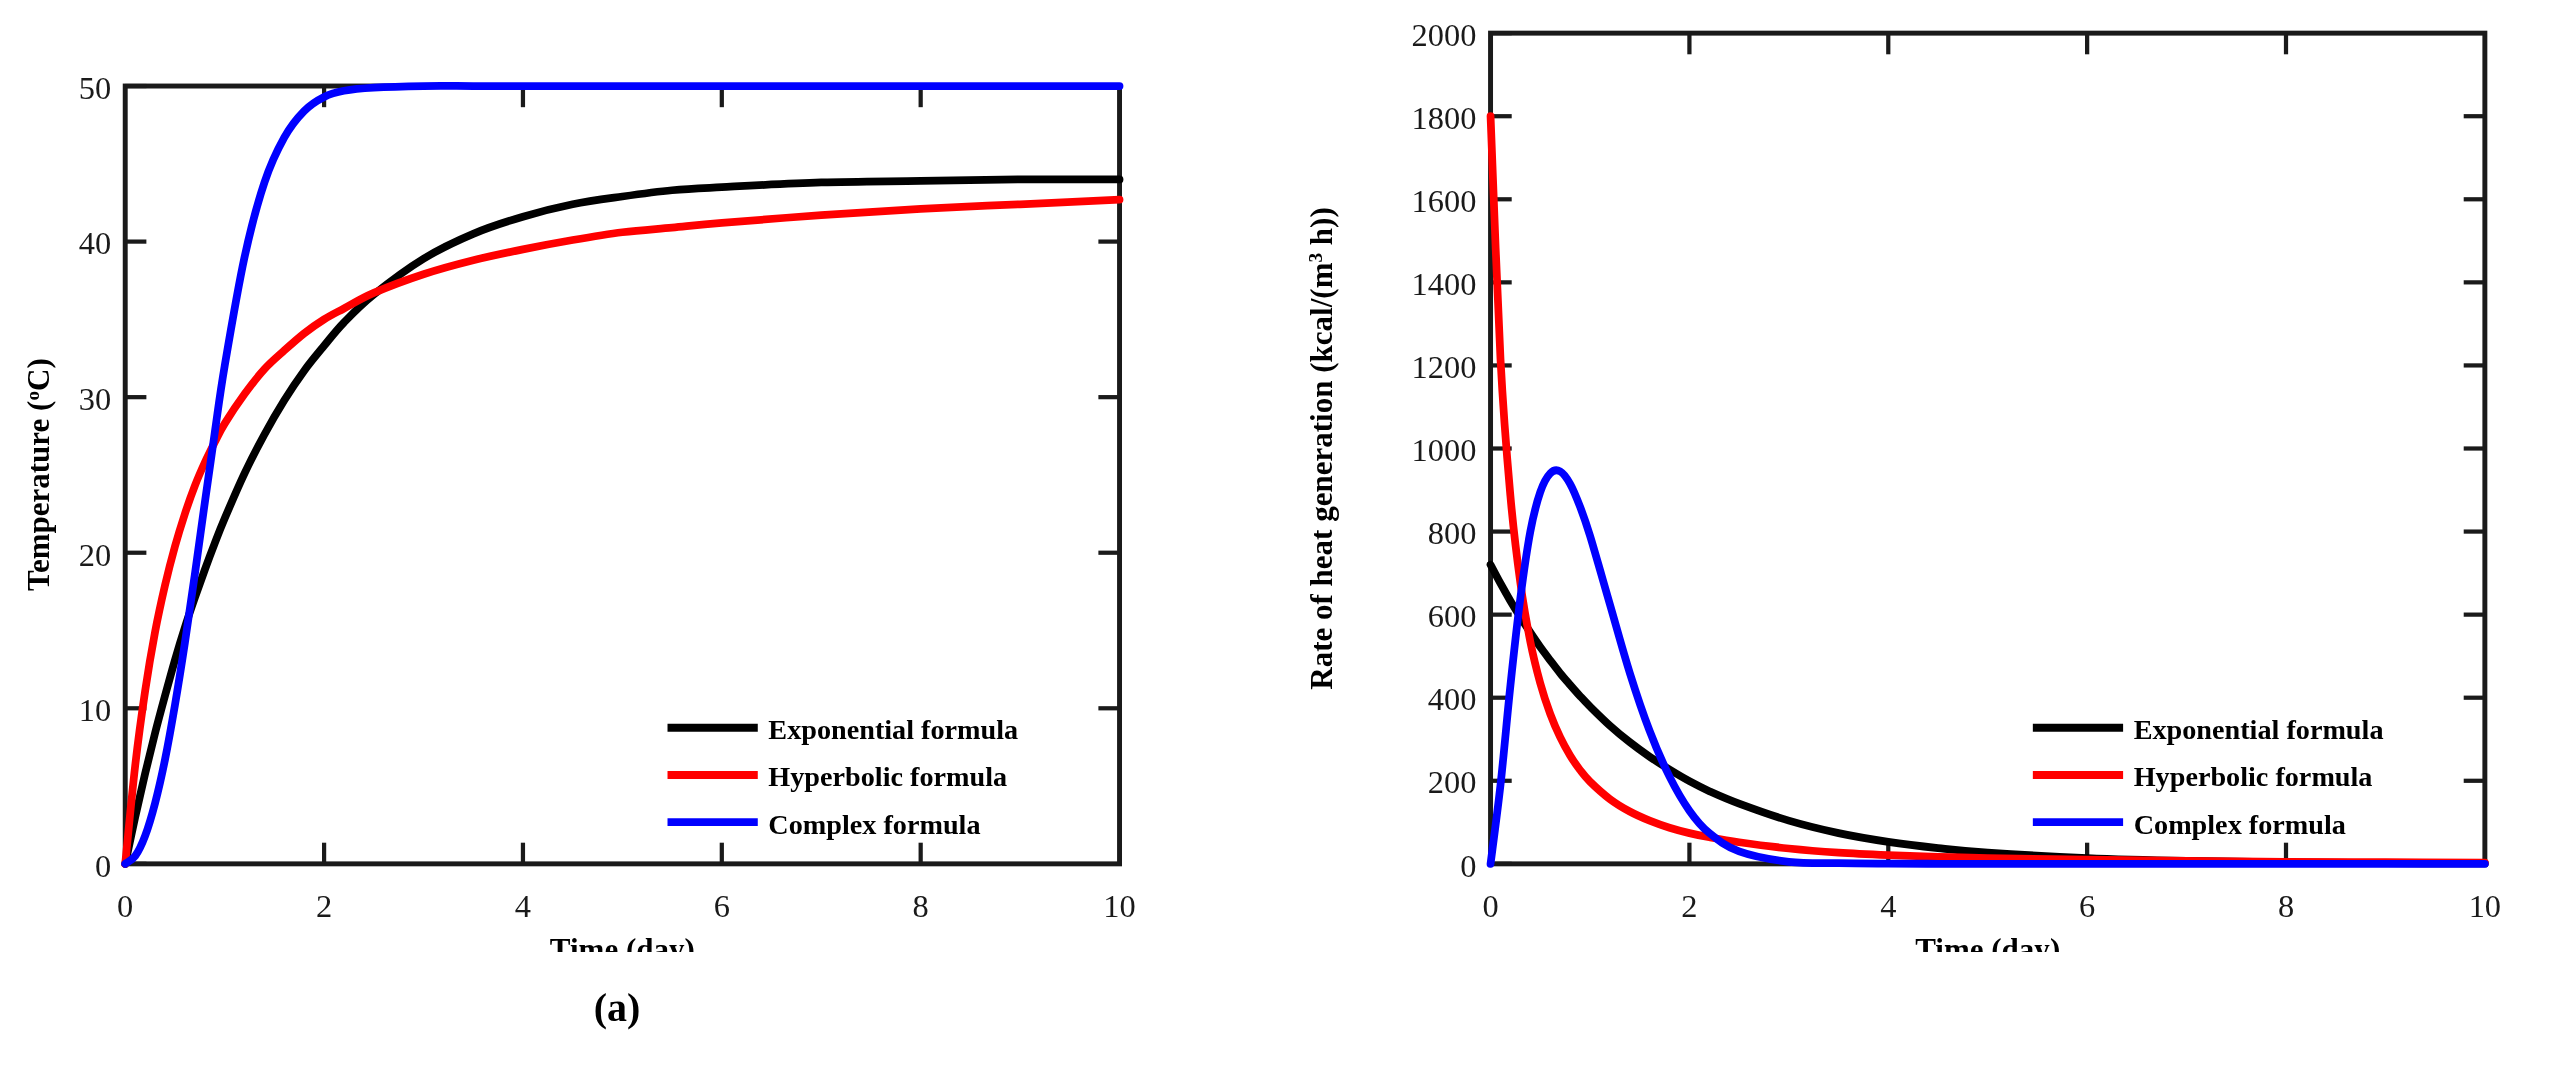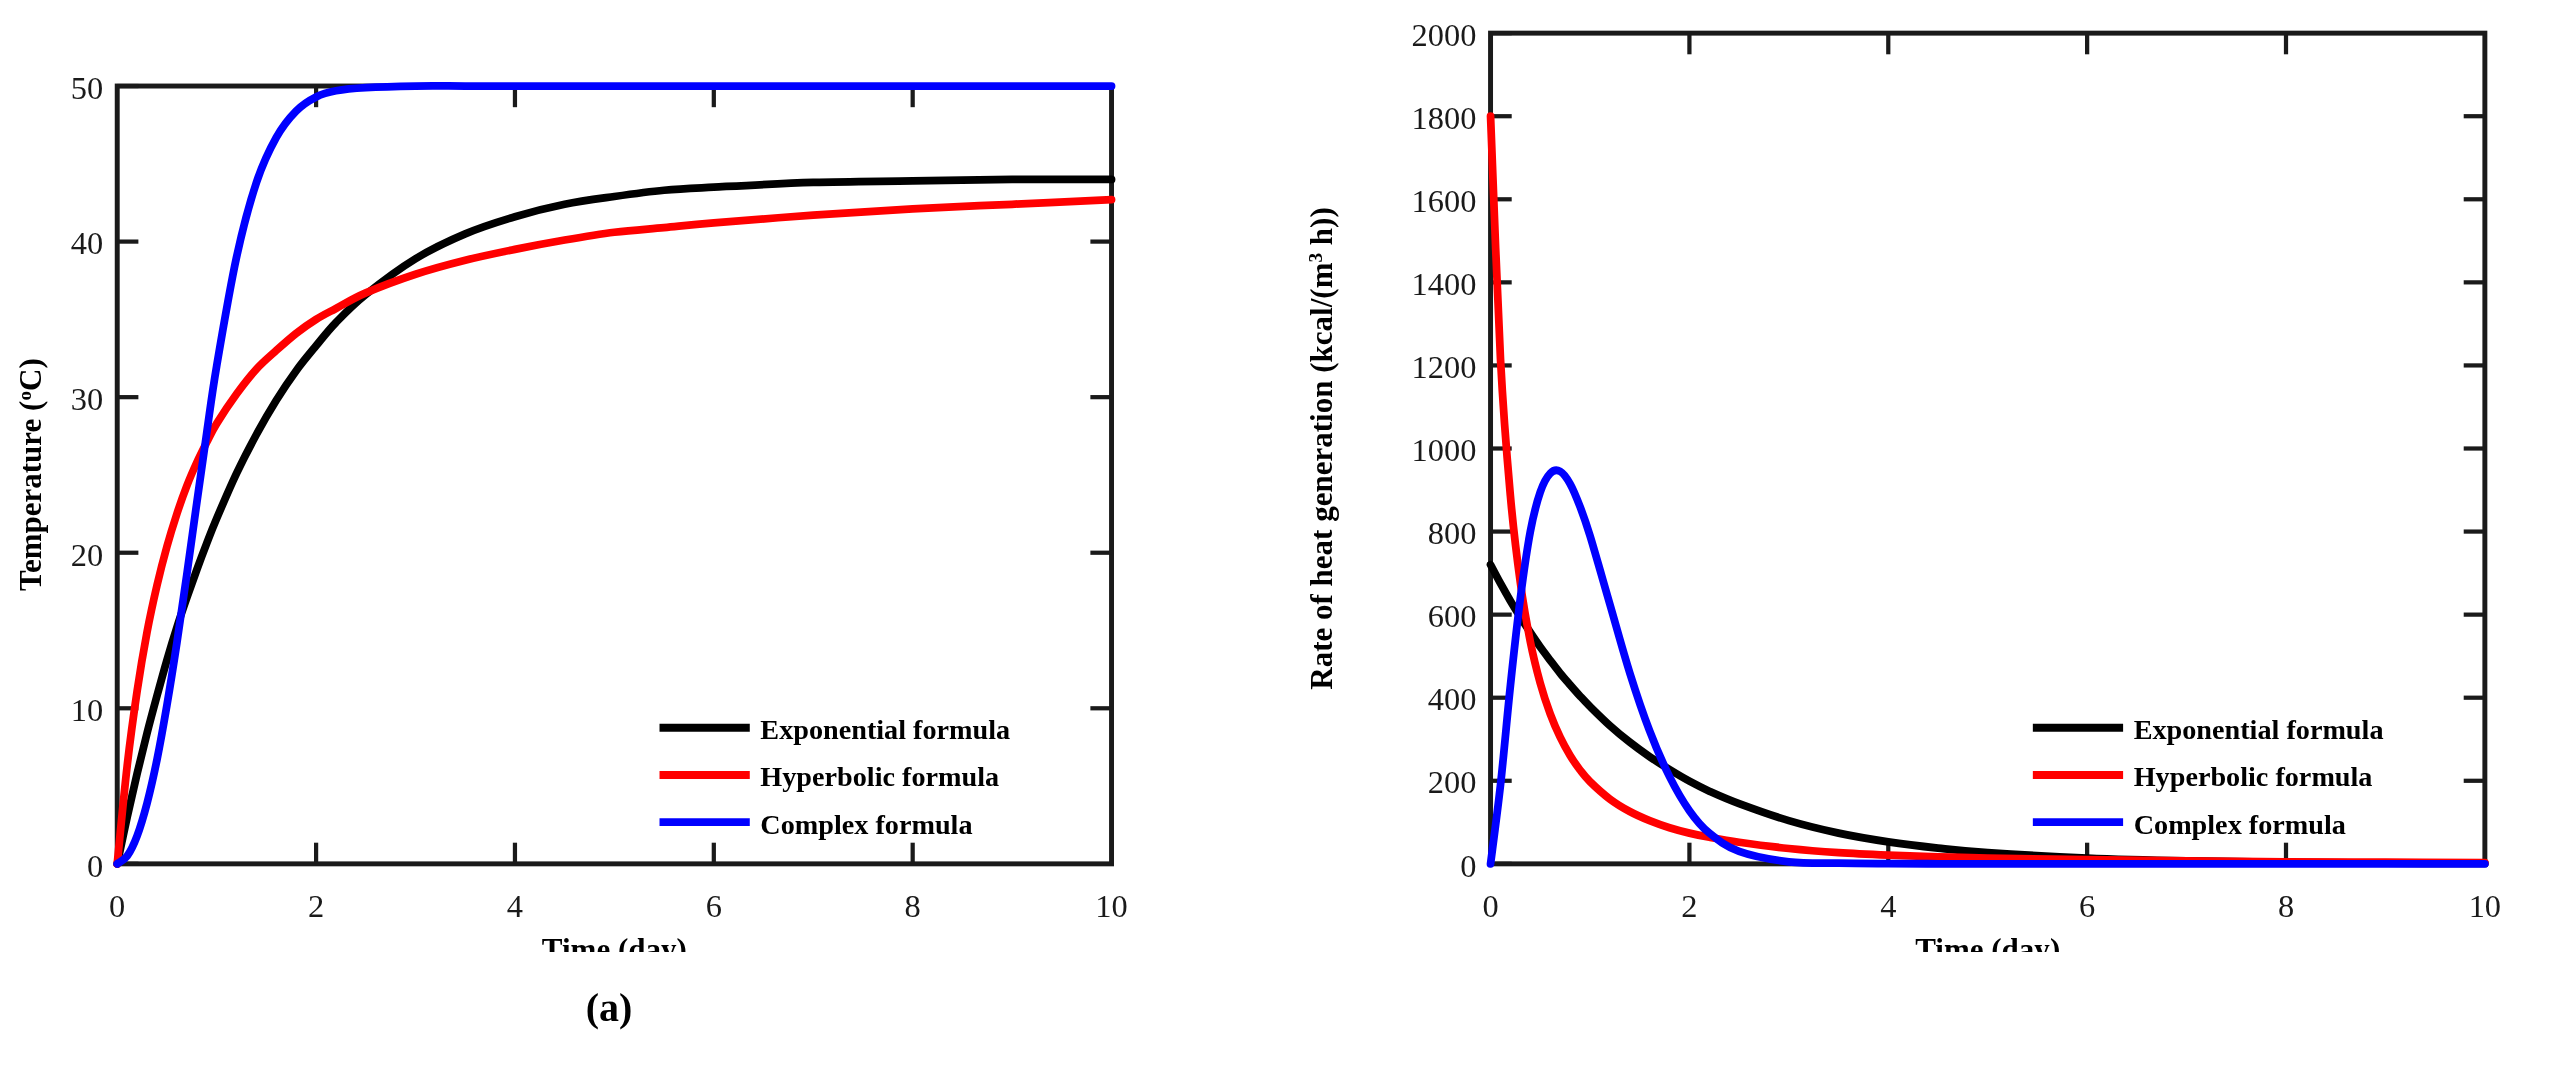--- a/index.html
+++ b/index.html
@@ -1,19 +1,19 @@
 <!DOCTYPE html>
 <html style="font-size:11.3px"><head>
 <meta charset="utf-8">
 <style>
   html,body{margin:0;padding:0;background:#ffffff;}
   body{width:2576px;height:1070px;font-family:"Liberation Serif",serif;overflow:hidden;}
   .figure{position:relative;width:2576px;height:1070px;background:#fff;}
   .panel{position:absolute;top:0;height:836px;width:1288px;}
-  .panel-a{left:0;}
+  .panel-a{left:8px;}
   .panel-b{left:1288px;}
   .plotsvg{position:absolute;left:0;top:0;}
   .caption{
     position:absolute;text-align:center;width:212px;
     font-family:"Liberation Serif",serif;font-weight:bold;
     font-size:40px;color:#000;
   }
   .cap-a{left:503px;top:984px;}
   .axis-title{
     font-family:"Liberation Serif",serif;font-weight:bold;font-size:44px;fill:#000;

